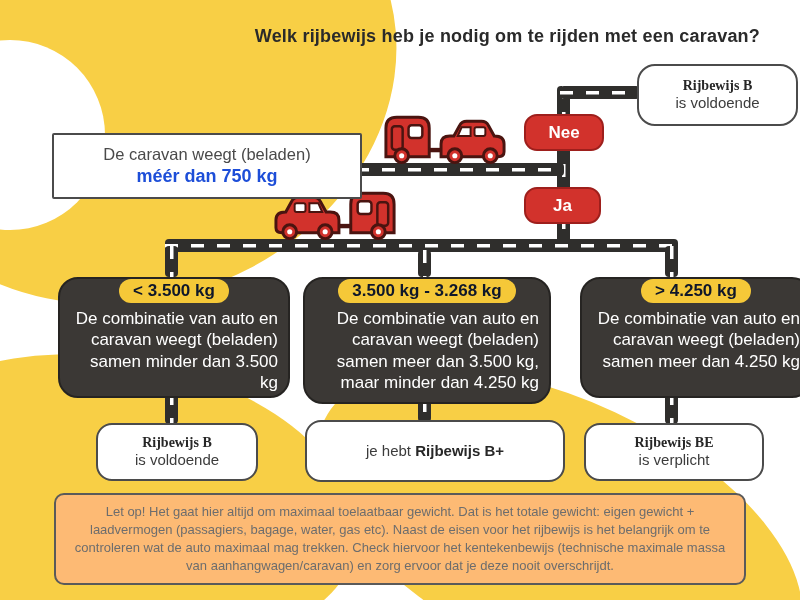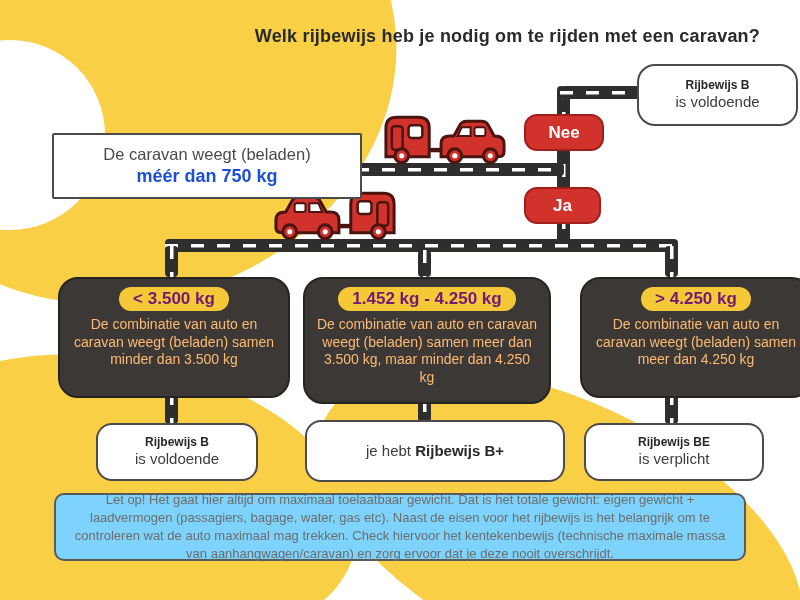--- a/index.html
+++ b/index.html
@@ -35,33 +35,33 @@
   .title { position:absolute; z-index:3; left:40px; top:26px; width:720px; text-align:right;
            font-size:18px; font-weight:bold; color:#2a2a2a; letter-spacing:0.2px; }
 
   .badge { position:absolute; z-index:3; background:#D2322C; border:2.5px solid #9e1f1c;
            border-radius:13px; color:#ffffff; font-weight:bold; font-size:17px;
            display:flex; align-items:center; justify-content:center; }
 
   
   .branch { position:absolute; z-index:3; background:#3B3835; border:2.5px solid #262422;
             border-radius:20px; display:flex; flex-direction:column; align-items:center; }
-  .pill { margin-top:8px; background:#F5C838; border-radius:13px; padding:2px 14px;
-          font-weight:bold; font-size:17px; color:#701a75; text-align:center; }
-  .branch-desc { margin-top:5px; padding:0 10px; color:#fdba74; font-size:14px;
-                 line-height:1.25; text-align:center; }
+  .pill { background:#F5C838; border-radius:13px; padding:2px 14px;
+          font-weight:bold; font-size:17px; color:#0f172a; text-align:center; }
+  .branch-desc { margin-top:5px; padding:0 10px; color:#ffffff; font-size:17px;
+                 line-height:1.25; text-align:right; }
 
-  .note { position:absolute; z-index:3; left:54px; top:493px; width:692px; height:68px;
-          background:#7dd3fc; border:2px solid #5a5a5a; border-radius:10px;
+  .note { position:absolute; z-index:3; left:54px; top:493px; width:692px; height:92px;
+          background:#fdba74; border:2px solid #5a5a5a; border-radius:10px;
           box-sizing:border-box; padding:9px 14px; font-size:13px; color:#6d6d6d;
           line-height:1.4; text-align:center; display:flex; align-items:center; }
 
   .q-line1 { font-size:16.5px; color:#4a4a4a; }
   .q-line2 { font-size:18px; font-weight:bold; color:#1d4ed8; }
-  .res-line1 { font-size:12px; }
+  .res-line1 { font-size:14px;font-family:Liberation Serif, serif; }
   .res-line2 { font-size:15px; }
 </style>
 </head>
 <body>
 
 <div class="stage">
 
   <div class="blob blob-a"></div>
   <div class="blob-hole"></div>
   <div class="blob blob-b"></div>
@@ -124,21 +124,21 @@
     <div class="b res-line1">Rijbewijs B</div>
     <div class="res-line2">is voldoende</div>
   </div>
 
   <div class="branch" style="left:58px; top:277px; width:228px; height:117px;">
     <div class="pill">&lt; 3.500 kg</div>
     <div class="branch-desc">De combinatie van auto en caravan weegt (beladen) samen minder dan 3.500 kg</div>
   </div>
 
   <div class="branch" style="left:303px; top:277px; width:244px; height:123px;">
-    <div class="pill">1.452 kg - 4.250 kg</div>
+    <div class="pill">3.500 kg - 3.268 kg</div>
     <div class="branch-desc">De combinatie van auto en caravan weegt (beladen) samen meer dan 3.500 kg, maar minder dan 4.250 kg</div>
   </div>
 
   <div class="branch" style="left:580px; top:277px; width:228px; height:117px;">
     <div class="pill">&gt; 4.250 kg</div>
     <div class="branch-desc">De combinatie van auto en caravan weegt (beladen) samen meer dan 4.250 kg</div>
   </div>
 
   <div class="wbox" style="left:96px; top:423px; width:158px; height:54px;">
     <div class="b res-line1">Rijbewijs B</div>

